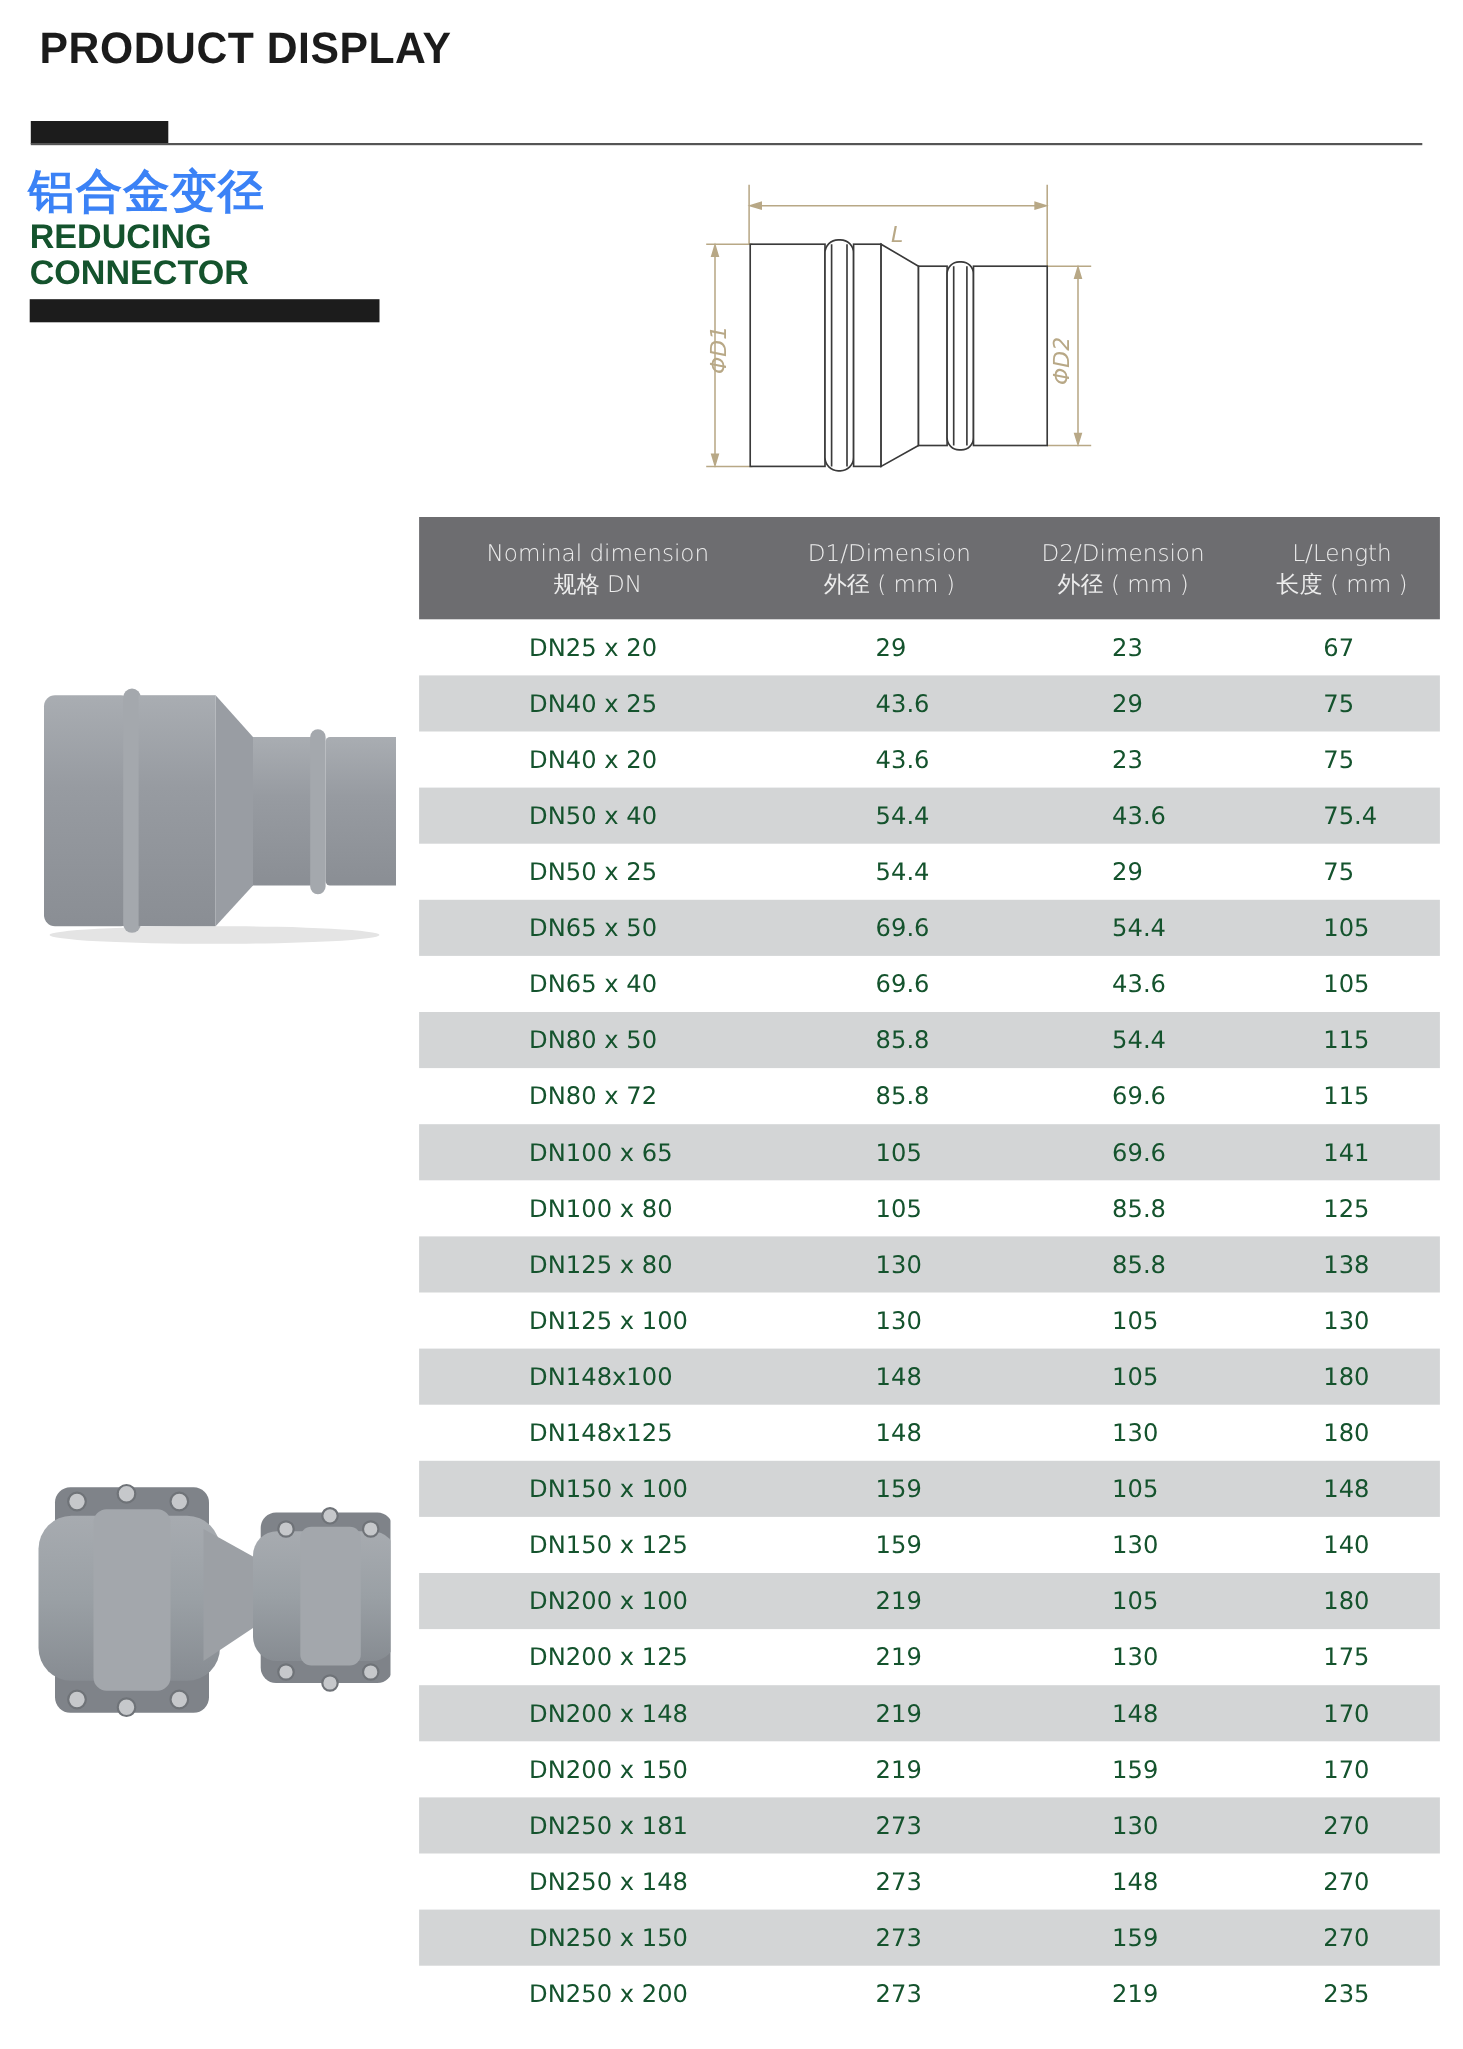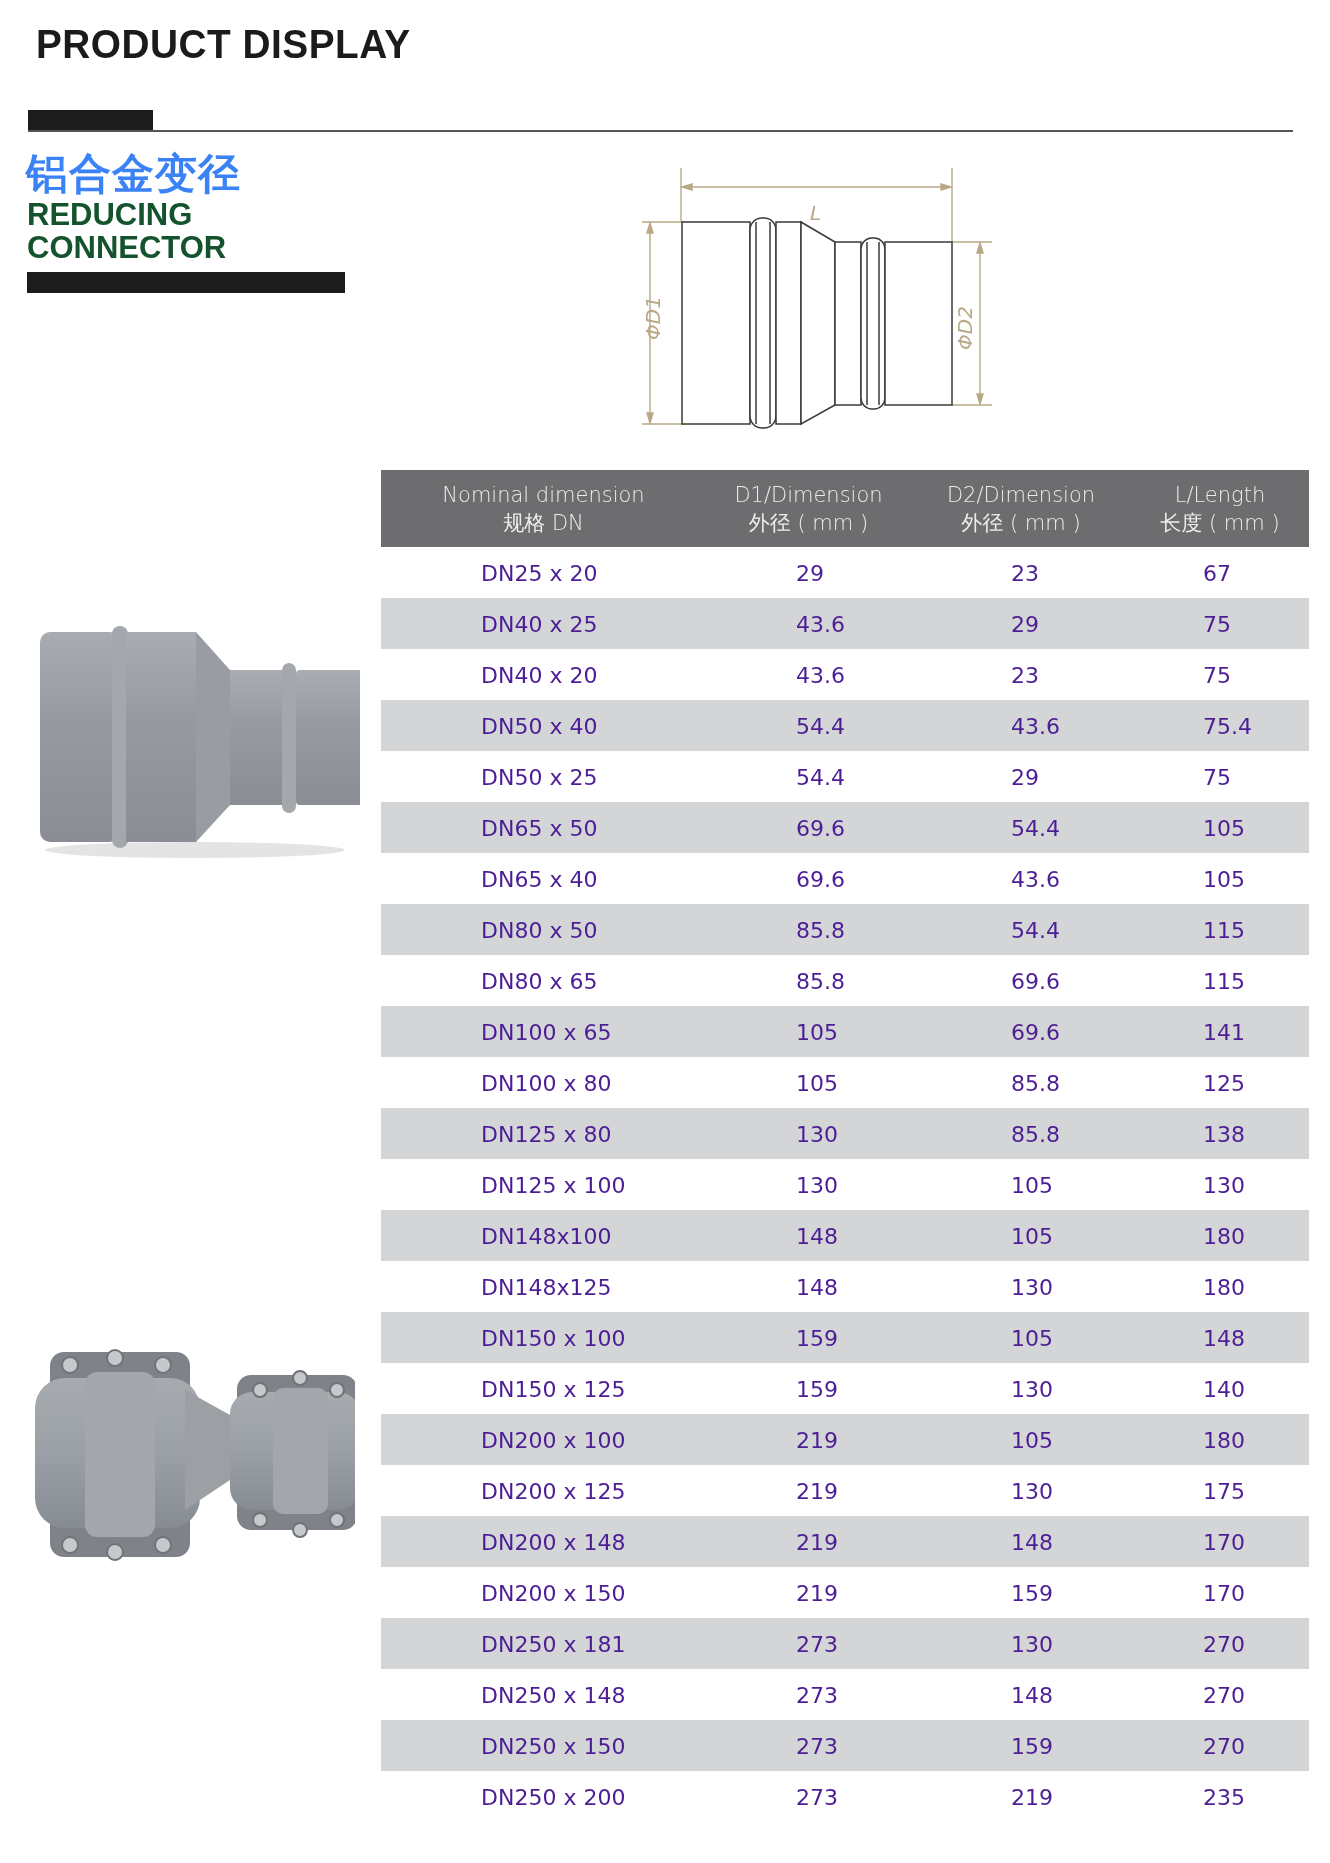--- a/index.html
+++ b/index.html
@@ -9,24 +9,24 @@
   .title-line { position:absolute; left:28px; top:130px; width:1265px; height:2px; background:#555; }
   .cn-title { position:absolute; left:26px; top:146px; font-size:42px; font-weight:bold; color:#3b82f6; font-family:"DejaVu Sans", sans-serif; letter-spacing:1px; }
   .en-title { position:absolute; left:27px; top:198px; font-size:31px; line-height:33px; color:#14532d; font-weight:bold; }
   .en-title div { display:block; }
   .bottom-bar { position:absolute; left:27px; top:272px; width:318px; height:21px; background:#1c1c1c; }
   .diagram { position:absolute; left:620px; top:160px; width:420px; height:275px; }
   .photo { position:absolute; }
   .photo1 { left:20px; top:600px; width:340px; height:270px; }
   .photo2 { left:15px; top:1320px; width:340px; height:260px; }
   .table { position:absolute; left:381px; top:470px; width:928px; }
-  .thead { display:flex; height:77px; background:#6d6d70; color:#eaeaea; }
+  .thead { display:flex; height:93px; background:#6d6d70; color:#eaeaea; }
   .th { display:flex; flex-direction:column; justify-content:center; align-items:center; font-size:21px; line-height:28px; font-family:"DejaVu Sans", sans-serif; font-weight:200; color:#ececec; }
   .c1 { width:325px; } .c2 { width:205px; } .c3 { width:220px; } .c4 { width:178px; }
-  .row { display:flex; height:51px; align-items:center; color:#4c1d95; font-size:22px; font-family:"DejaVu Sans", sans-serif; }
+  .row { display:flex; height:51px; align-items:center; color:#14532d; font-size:22px; font-family:"DejaVu Sans", sans-serif; }
   .row:nth-child(even) { background:#d3d5d6; }
   .td { padding-top:2px; }
   .td.c1 { padding-left:100px; }
   .td.c2 { padding-left:90px; }
   .td.c3 { padding-left:100px; }
   .td.c4 { padding-left:72px; }
 </style>
 </head>
 <body>
 
@@ -194,21 +194,21 @@
         <div class="td c3">43.6</div>
         <div class="td c4">105</div>
       </div>
       <div class="row">
         <div class="td c1">DN80 x 50</div>
         <div class="td c2">85.8</div>
         <div class="td c3">54.4</div>
         <div class="td c4">115</div>
       </div>
       <div class="row">
-        <div class="td c1">DN80 x 65</div>
+        <div class="td c1">DN80 x 72</div>
         <div class="td c2">85.8</div>
         <div class="td c3">69.6</div>
         <div class="td c4">115</div>
       </div>
       <div class="row">
         <div class="td c1">DN100 x 65</div>
         <div class="td c2">105</div>
         <div class="td c3">69.6</div>
         <div class="td c4">141</div>
       </div>

